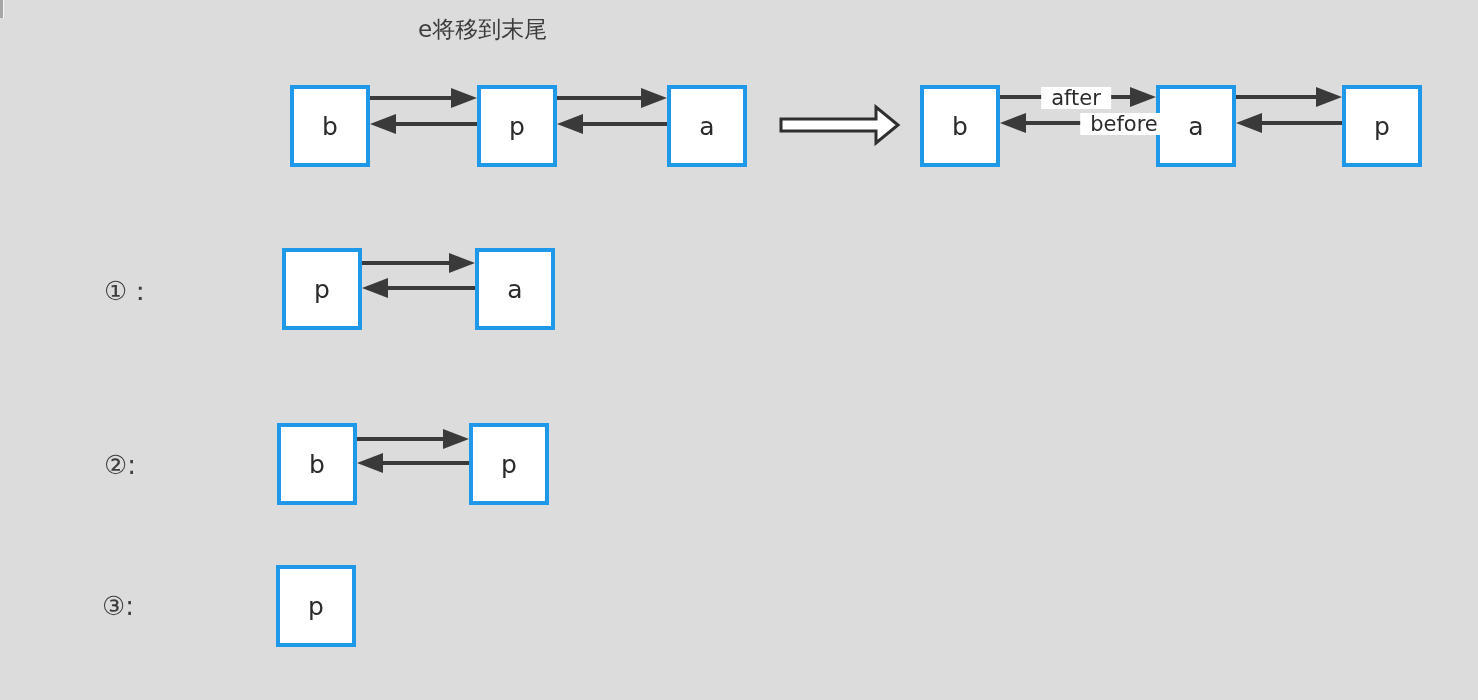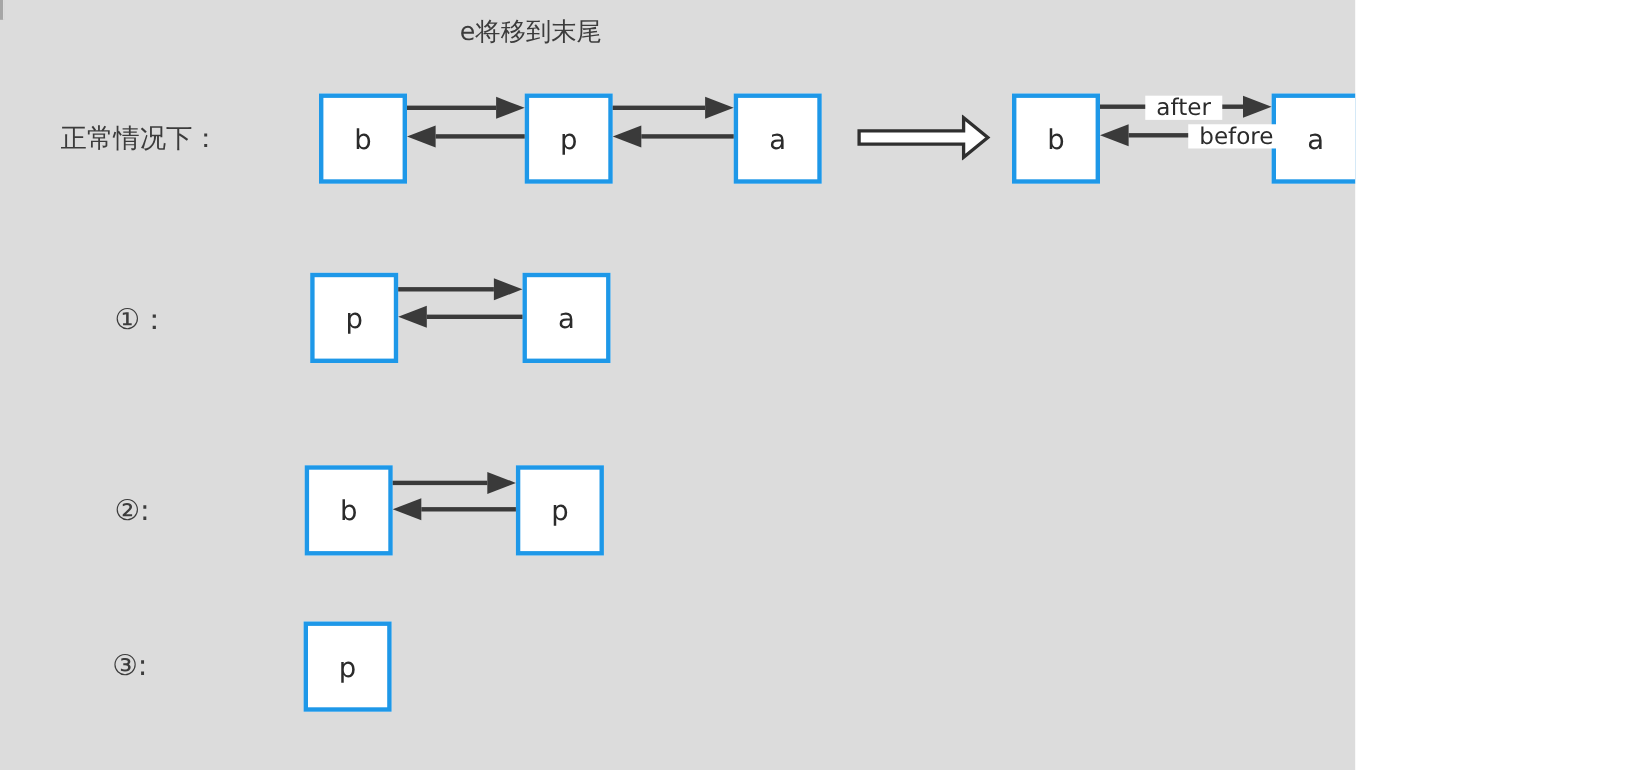--- a/index.html
+++ b/index.html
@@ -1,18 +1,18 @@
 <!DOCTYPE html>
 <html style="--background: #dcdcdc; --node-border: #1e98e8; --node-fill: #ffffff; --arrow: #3a3a3a; --text: #3c3c3c;"><head>
 <meta charset="utf-8">
 <style>
   html,body{margin:0;padding:0;}
   .canvas{
     position:relative;
-    width:1232px;height:700px;
+    width:1478px;height:700px;
     background:var(--background,#dcdcdc);
     font-family:"DejaVu Sans","Liberation Sans",sans-serif;
     overflow:hidden;
   }
   .edge-sliver{
     position:absolute;left:0;top:0;width:3px;height:18px;
     background:#a6a6a6;border-right:1px solid #f5f5f5;
   }
   .title{
     position:absolute;left:418px;top:16px;
@@ -50,21 +50,20 @@
 </style>
 </head>
 <body>
 
 <div class="canvas">
 
   <div class="edge-sliver"></div>
 
   <div class="title">e将移到末尾</div>
 
-  <div class="row-label" style="left:55px;top:112px">正常情况下：</div>
 
   <div class="node" style="left:290px;top:85px">b</div>
   <div class="node" style="left:477px;top:85px">p</div>
   <div class="node" style="left:667px;top:85px">a</div>
 
   <div class="arrow right" style="left:370px;top:88px;width:107px">
     <i class="shaft"></i>
       <i class="head"></i>
   </div>
   <div class="arrow left" style="left:370px;top:114px;width:107px">

